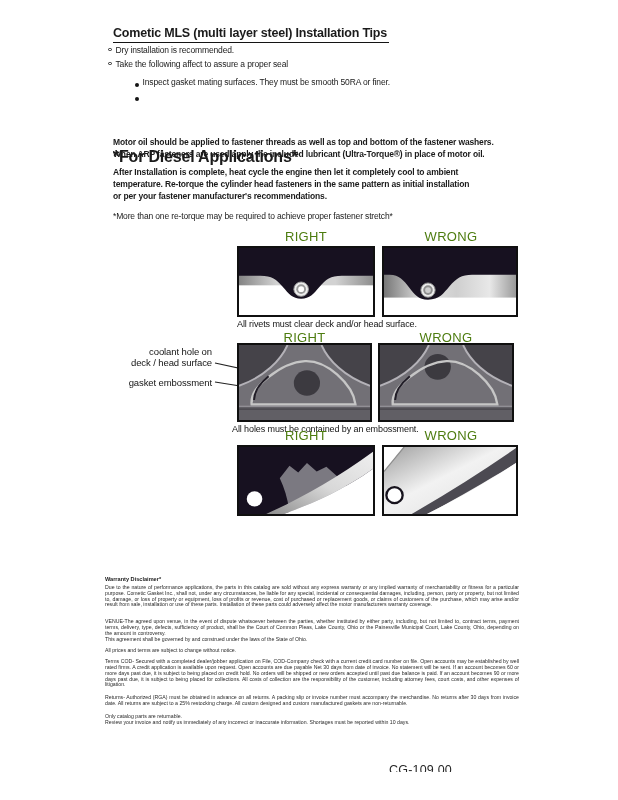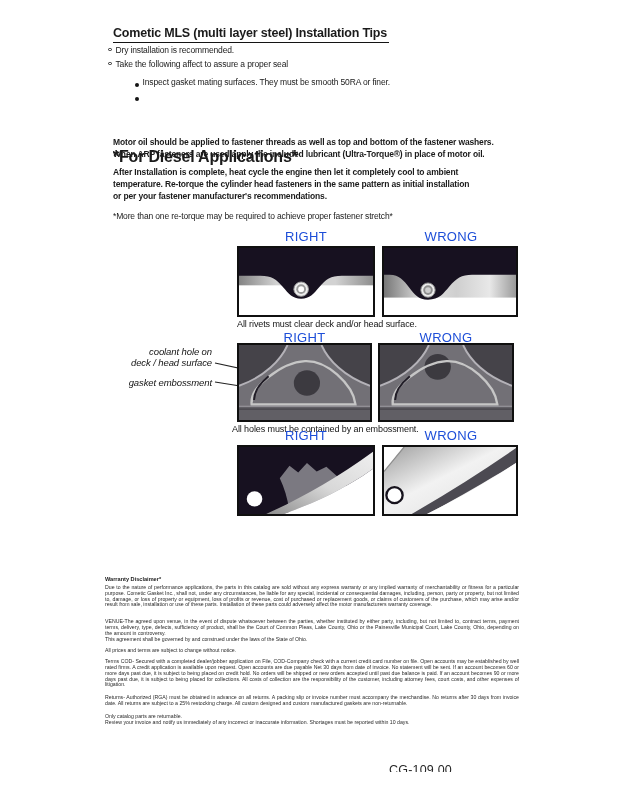--- a/index.html
+++ b/index.html
@@ -16,28 +16,28 @@
           margin:2.5px 4px 0 0; flex:none; }
   .sub { margin-left:27px;align-items:flex-end; }
   .dot { width:4px; height:4px; background:#141414; border-radius:50%; margin:2.5px 3.5px 0 0; flex:none; }
 
   .diesel-heading { position:absolute; left:113px; top:116px; font-size:16px; font-weight:bold; letter-spacing:-0.2px;margin-top:32px; }
   .para { position:absolute; left:113px; width:450px; font-size:8.5px; letter-spacing:-0.15px;
           line-height:12px; white-space:pre-line; }
   .p1 { top:136px;font-weight:bold; } .p2 { top:166px;font-weight:bold; } .pnote { top:210px; }
 
   .dlabel { position:absolute; width:138px; text-align:center; font-size:13px; font-weight:500;
-            letter-spacing:0.3px; color:#1d4ed8; }
+            letter-spacing:0.3px; color:#4d7c0f; }
   .panel { position:absolute; border:2px solid #101010; background:#fff; }
   .panel svg { position:absolute; inset:0; width:100%; height:100%; display:block; }
   .caption { position:absolute; font-size:9px; letter-spacing:-0.1px; line-height:11px;
              color:#141414; white-space:pre-line; }
 
   .leader-label { position:absolute; left:90px; width:122px; text-align:right; font-size:9.5px;
-                  font-weight:500; letter-spacing:-0.1px; line-height:11px; color:#141414; white-space:pre-line;font-style:italic; }
+                  font-weight:500; letter-spacing:-0.1px; line-height:11px; color:#141414; white-space:pre-line; }
   .lbl-coolant { top:346px; } .lbl-emboss { top:377px; }
   .leaders { position:absolute; left:213px; top:358px; width:100px; height:36px; }
 
   .legal-heading { position:absolute; left:105px; top:576px; font-size:5.6px; font-weight:bold; }
   .legal { position:absolute; left:105px; top:585px; width:414px; font-size:5.2px;
            line-height:5.8px; text-align:justify; color:#2a2a2a; }
   .legal p { white-space:pre-line; }
   .legal .m1{ margin-bottom:11px; } .legal .m2{ margin-bottom:6px; } .legal .m3{ margin-bottom:5px; }
   .legal .m4{ margin-bottom:7px; } .legal .m5{ margin-bottom:7px; }
 

